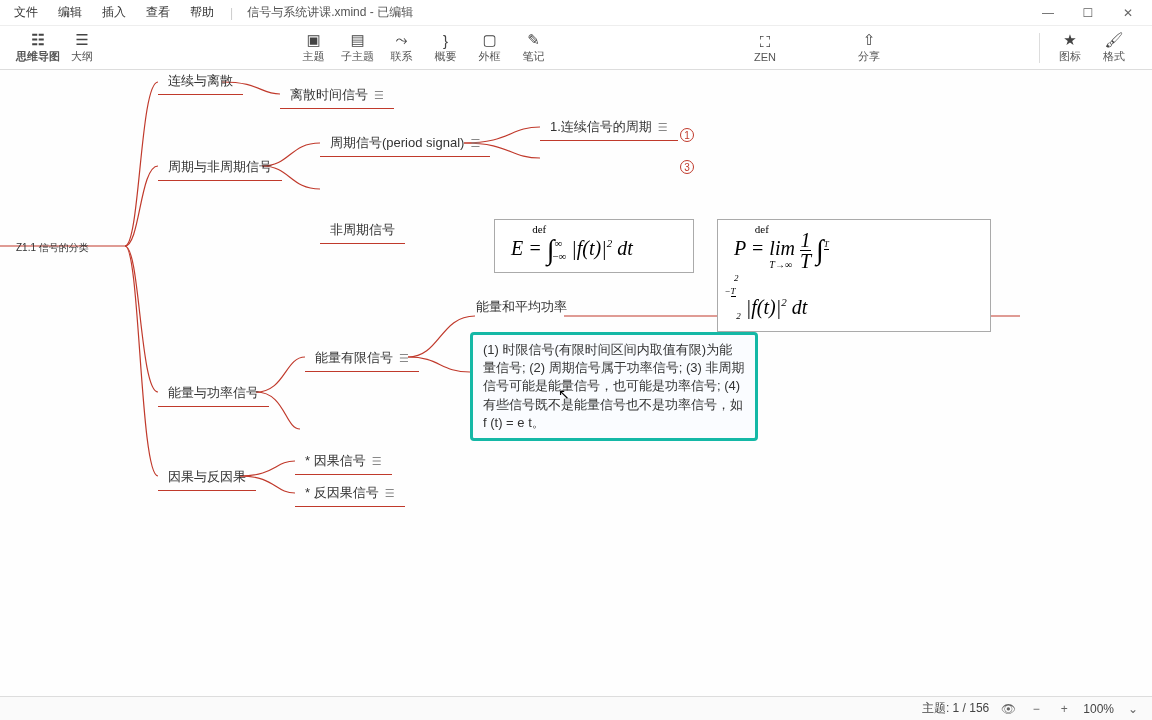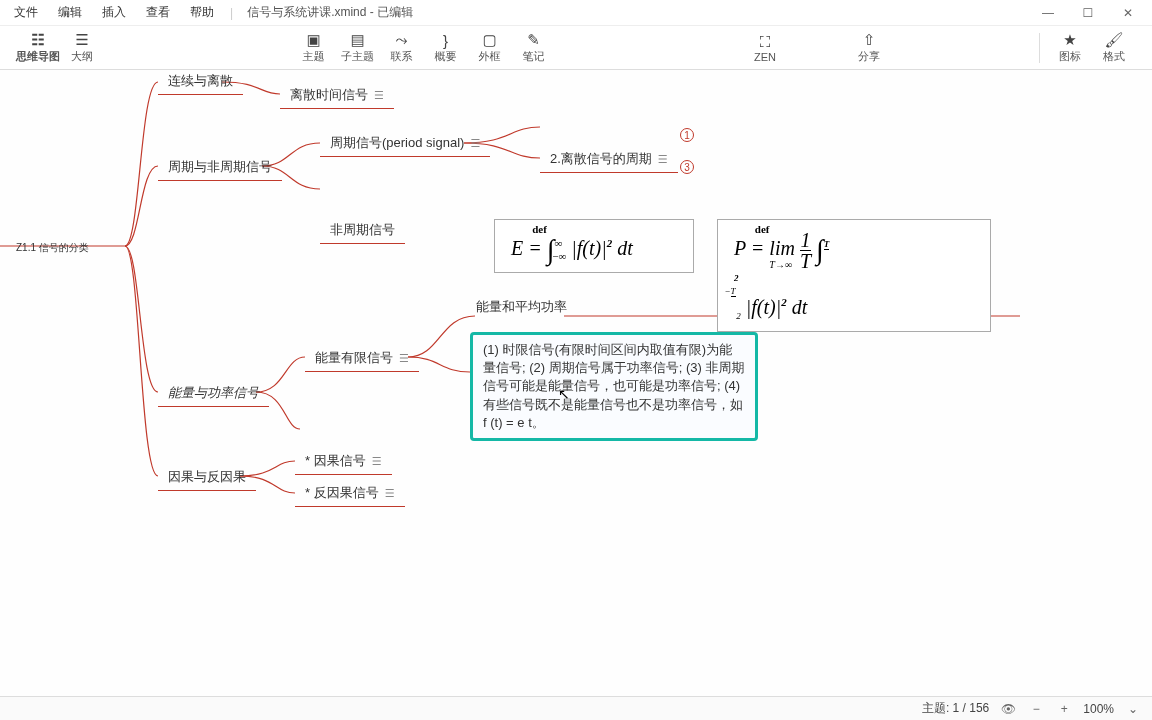--- a/index.html
+++ b/index.html
@@ -17,21 +17,21 @@
 .toolbar-spacer { flex: 1; }
 .divider-v { width:1px; background:#ddd; height:30px; margin:0 8px; }
 .canvas { position: relative; width: 1152px; height: 630px; background: #fefefe; overflow: hidden; }
 .node { position: absolute; padding: 4px 10px; font-size: 13px; color: #333; white-space: nowrap; }
 .node.bordered { border-bottom: 1.5px solid #c0392b; }
 .node .notes-icon { color: #888; margin-left: 6px; font-size: 11px; }
 .node.selected { border: 2px solid #4a90d9; border-radius: 4px; background: #f0f8ff; }
 .root { font-size: 10px; }
 .badge { position:absolute; width:14px; height:14px; border:1.5px solid #c0392b; border-radius:50%; font-size:10px; color:#c0392b; display:flex; align-items:center; justify-content:center; background:#fff; }
 .formula-box { position:absolute; border:1px solid #aaa; padding:10px 16px; font-family: "Times New Roman", serif; font-size: 20px; font-style: italic; background:#fff; }
-.formula-box sup { font-size: 11px; font-weight: bold; }
+.formula-box sup { font-size: 11px; }
 .formula-box sub { font-size: 11px; }
 .note-text { position:absolute; font-size:13px; color:#333; }
 .note-box { position:absolute; border:3px solid #14b8a6; border-radius:4px; padding:6px 10px; font-size:13px; color:#333; line-height:1.4; background:#fafcff; }
 .statusbar { position:fixed; bottom:0; left:0; right:0; height:24px; border-top:1px solid #ddd; display:flex; align-items:center; justify-content:flex-end; padding:0 10px; font-size:12px; color:#444; background:#fafafa; gap:10px; }
 .status-icon { width:18px; text-align:center; color:#666; }
 svg.lines { position:absolute; top:0; left:0; width:1152px; height:630px; pointer-events:none; }
 svg.lines path { stroke:#c0392b; stroke-width:1.2; fill:none; }
 .cursor { position:absolute; font-size:14px; color:#000; }
 </style>
 </head>
@@ -134,34 +134,34 @@
   </svg>
 
   <div class="node root" style="left:6px; top:167px;">Z1.1 信号的分类</div>
 
   <div class="node bordered" style="left:158px; top:-2px;"><span>连续与离散</span></div>
   <div class="node bordered" style="left:280px; top:12px;"><span>离散时间信号</span><span class="notes-icon">☰</span></div>
 
   <div class="node bordered" style="left:320px; top:60px;"><span>周期信号(period signal)</span><span class="notes-icon">☰</span></div>
   <div class="node bordered" style="left:158px; top:84px;"><span>周期与非周期信号</span></div>
   <div class="node bordered" style="left:320px; top:107px;margin-top:40px;"><span>非周期信号</span></div>
-  <div class="node bordered" style="left:540px; top:76px;"><span>2.离散信号的周期</span><span class="notes-icon">☰</span></div>
+  <div class="node bordered" style="left:540px; top:44px;"><span>1.连续信号的周期</span><span class="notes-icon">☰</span></div>
   <div class="badge" style="left:680px; top:58px;">1</div>
   <div class="badge" style="left:680px; top:90px;">3</div>
 
   <div class="formula-box" style="left:494px; top:149px; width:200px;">
     <span style="font-style:italic">E</span> <span style="position:relative;"><sup style="position:absolute;top:-14px;left:4px;font-style:normal;font-size:11px">def</sup>=</span> <span style="font-size:28px;position:relative;top:4px">∫</span><sup style="font-style:normal">∞</sup><sub style="font-style:normal;margin-left:-10px">−∞</sub> |<i>f</i>(<i>t</i>)|<sup>2</sup> d<i>t</i>
   </div>
   <div class="formula-box" style="left:717px; top:149px; width:274px;">
     <span style="font-style:italic">P</span> <span style="position:relative;"><sup style="position:absolute;top:-14px;left:4px;font-style:normal;font-size:11px">def</sup>=</span> <span style="position:relative;display:inline-block;">lim<sub style="position:absolute;left:0;bottom:-10px;font-size:10px;white-space:nowrap">T→∞</sub></span> <span style="display:inline-block;text-align:center;line-height:1;vertical-align:middle;"><span>1</span><span style="display:block;border-top:1px solid #000"><i>T</i></span></span> <span style="font-size:28px;position:relative;top:4px">∫</span><sup style="font-size:9px"><span style="border-bottom:1px solid #000">T</span><br>2</sup><sub style="margin-left:-14px;font-size:9px">−<span style="border-bottom:1px solid #000">T</span><br>&nbsp;2</sub> |<i>f</i>(<i>t</i>)|<sup>2</sup> d<i>t</i>
   </div>
 
   <div class="note-text" style="left:476px; top:228px;">能量和平均功率</div>
 
-  <div class="node bordered" style="left:158px; top:310px;font-style:italic;"><span>能量与功率信号</span></div>
+  <div class="node bordered" style="left:158px; top:310px;"><span>能量与功率信号</span></div>
   <div class="node bordered" style="left:305px; top:275px;"><span>能量有限信号</span><span class="notes-icon">☰</span></div>
 
   <div class="note-box" style="left:470px; top:262px; width:288px;">(1) 时限信号(有限时间区间内取值有限)为能量信号; (2) 周期信号属于功率信号; (3) 非周期信号可能是能量信号，也可能是功率信号; (4) 有些信号既不是能量信号也不是功率信号，如 f (t) = e t。</div>
   <div class="cursor" style="left:558px; top:316px;">↖</div>
 
   <div class="node bordered" style="left:158px; top:394px;"><span>因果与反因果</span></div>
   <div class="node bordered" style="left:295px; top:378px;"><span>* 因果信号</span><span class="notes-icon">☰</span></div>
   <div class="node bordered" style="left:295px; top:410px;"><span>* 反因果信号</span><span class="notes-icon">☰</span></div>
 </div>
 

